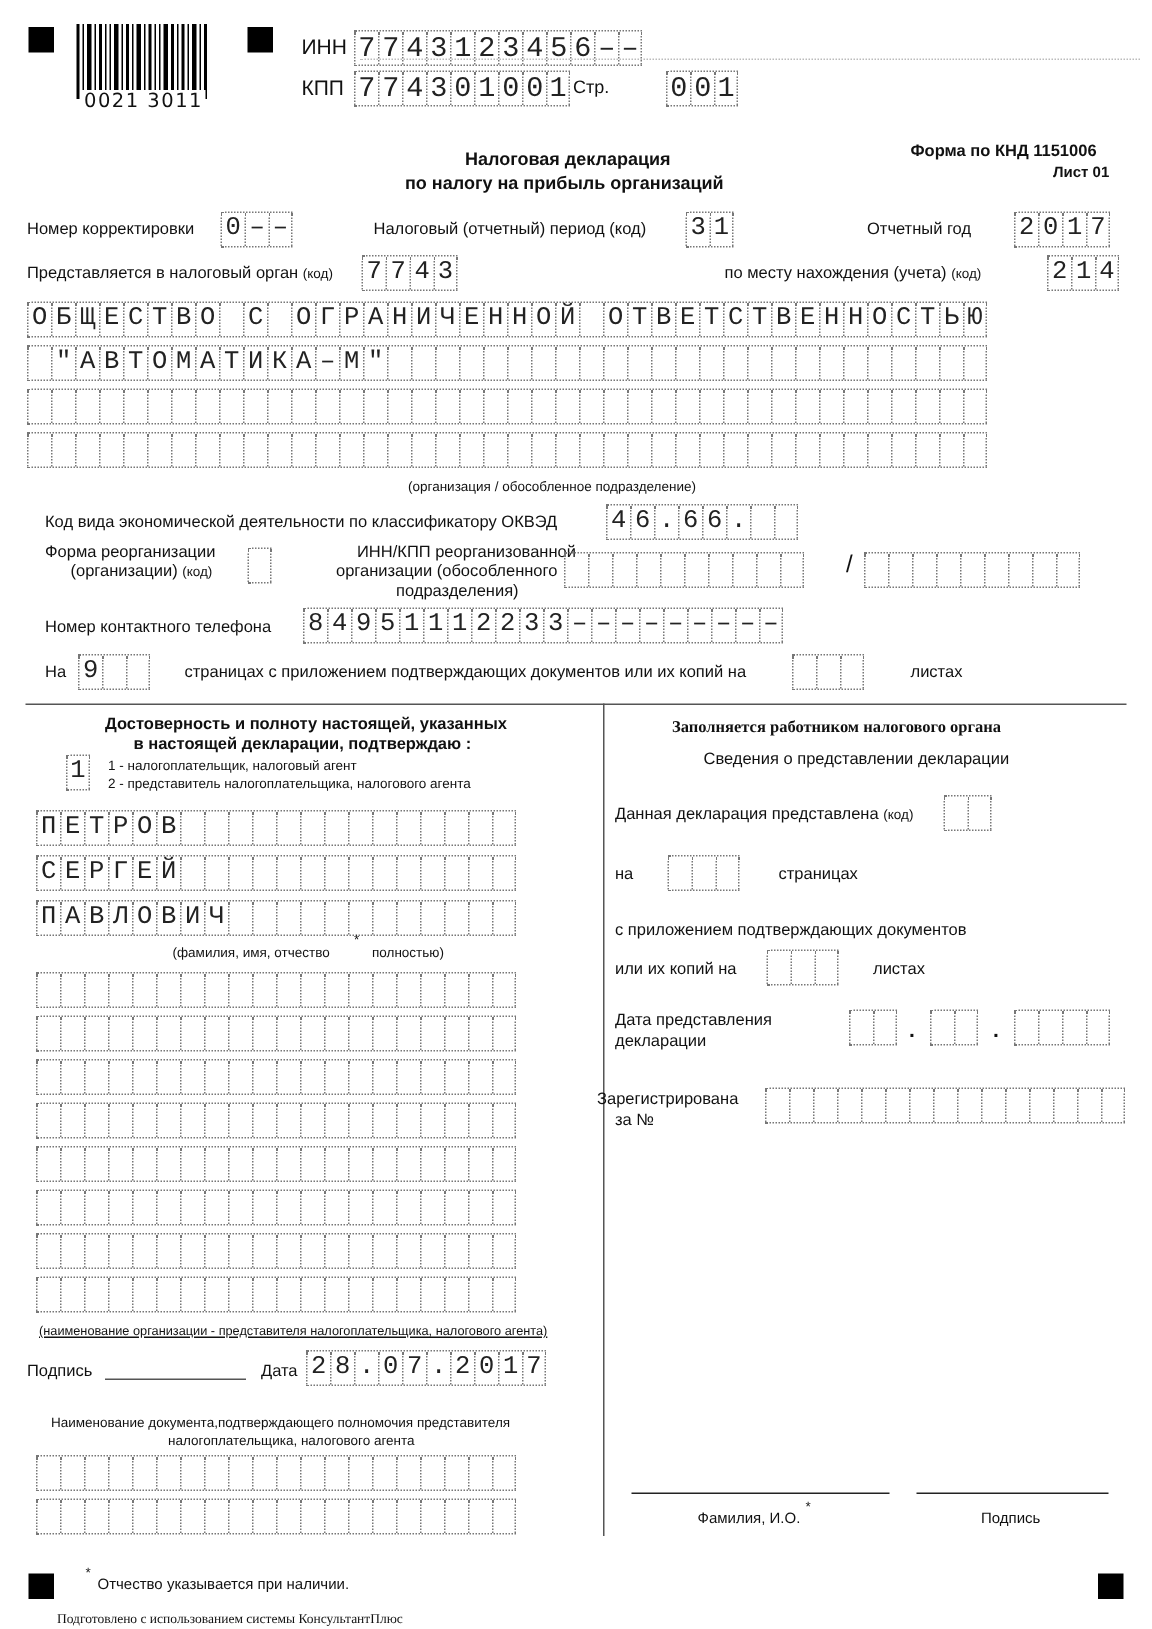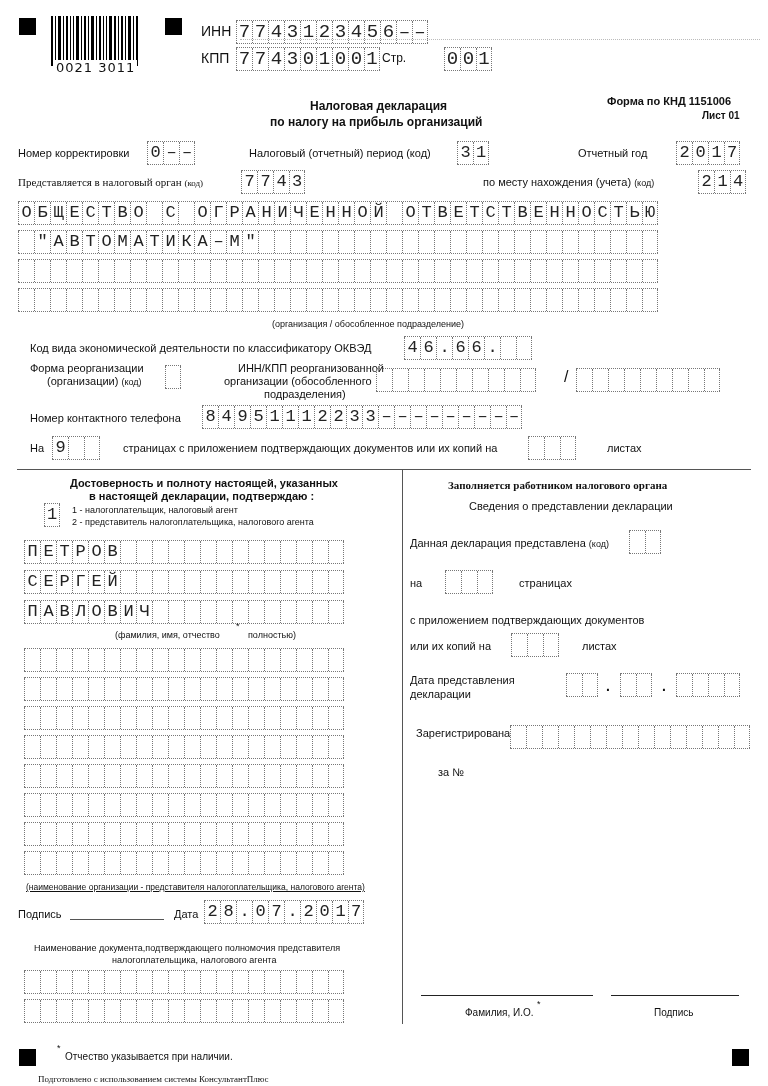--- a/index.html
+++ b/index.html
@@ -109,21 +109,21 @@
     <div class="cell">1</div>
   </div>
 <div class="lbl" style="left:578px;top:147px;">Отчетный год</div>
 <div class="cells" style="left:676px;top:141px;">
     <div class="cell">2</div>
     <div class="cell">0</div>
     <div class="cell">1</div>
     <div class="cell">7</div>
   </div>
 
-<div class="lbl" style="left:18px;top:176px;font-family:Liberation Serif, serif;"><span>Представляется в налоговый орган</span> <span style="font-size:9px">(код)</span></div>
+<div class="lbl" style="left:18px;top:176px;"><span>Представляется в налоговый орган</span> <span style="font-size:9px">(код)</span></div>
 <div class="cells" style="left:241px;top:170px;">
     <div class="cell">7</div>
     <div class="cell">7</div>
     <div class="cell">4</div>
     <div class="cell">3</div>
   </div>
 <div class="lbl" style="left:483px;top:176px;text-align:right;"><span>по месту нахождения (учета)</span> <span style="font-size:9px">(код)</span></div>
 <div class="cells" style="left:698px;top:170px;">
     <div class="cell">2</div>
     <div class="cell">1</div>
@@ -738,22 +738,22 @@
     <div class="cell"></div>
     <div class="cell"></div>
   </div>
 <div class="sep" style="left:662px;top:678px;">.</div>
 <div class="cells" style="left:676px;top:673px;">
     <div class="cell"></div>
     <div class="cell"></div>
     <div class="cell"></div>
     <div class="cell"></div>
   </div>
-<div class="lbl" style="left:416px;top:727px;">Зарегистрирована</div>
-<div class="lbl" style="left:410px;top:766px;margin-left:28px;">за №</div>
+<div class="lbl" style="left:398px;top:727px;">Зарегистрирована</div>
+<div class="lbl" style="left:410px;top:741px;">за №</div>
 <div class="cells" style="left:510px;top:725px;">
     <div class="cell"></div>
     <div class="cell"></div>
     <div class="cell"></div>
     <div class="cell"></div>
     <div class="cell"></div>
     <div class="cell"></div>
     <div class="cell"></div>
     <div class="cell"></div>
     <div class="cell"></div>

